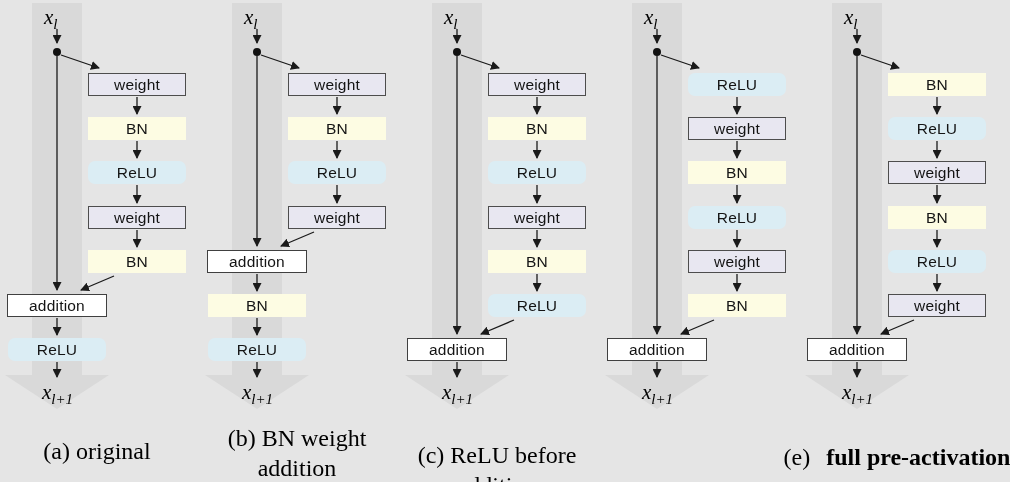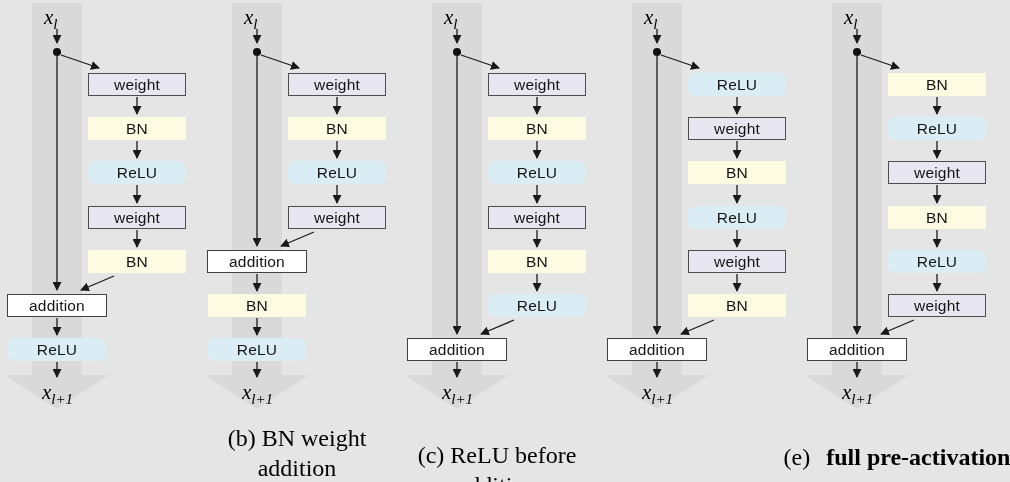--- a/index.html
+++ b/index.html
@@ -53,20 +53,21 @@
     </svg>
     <div class="xlabel" style="left:44px; top:7px"><span>x</span><sub>l</sub></div>
     <div class="box weight" style="top:73px">weight</div>
     <div class="box bn" style="top:117px">BN</div>
     <div class="box relu" style="top:161px">ReLU</div>
     <div class="box weight" style="top:206px">weight</div>
     <div class="box bn" style="top:250px">BN</div>
     <div class="box addition" style="top:294px">addition</div>
     <div class="box relu post" style="top:338px">ReLU</div>
     <div class="xlabel" style="left:42px; top:382px"><span>x</span><sub>l+1</sub></div>
+    <div class="caption" style="top:436px"><span>(a) original</span></div>
   </div>
 
   <div class="panel" style="left:200px">
     <svg class="diagram" width="200" height="415">
       <defs>
         <marker id="m-b" markerUnits="userSpaceOnUse" markerWidth="9" markerHeight="9" refX="8" refY="4.5" orient="auto">
           <path d="M0,0 L9,4.5 L0,9 Z" fill="#1a1a1a"></path>
         </marker>
       </defs>
       <polygon class="band" points="32,3 82,3 82,375 109,375 57,409 5,375 32,375"></polygon>

